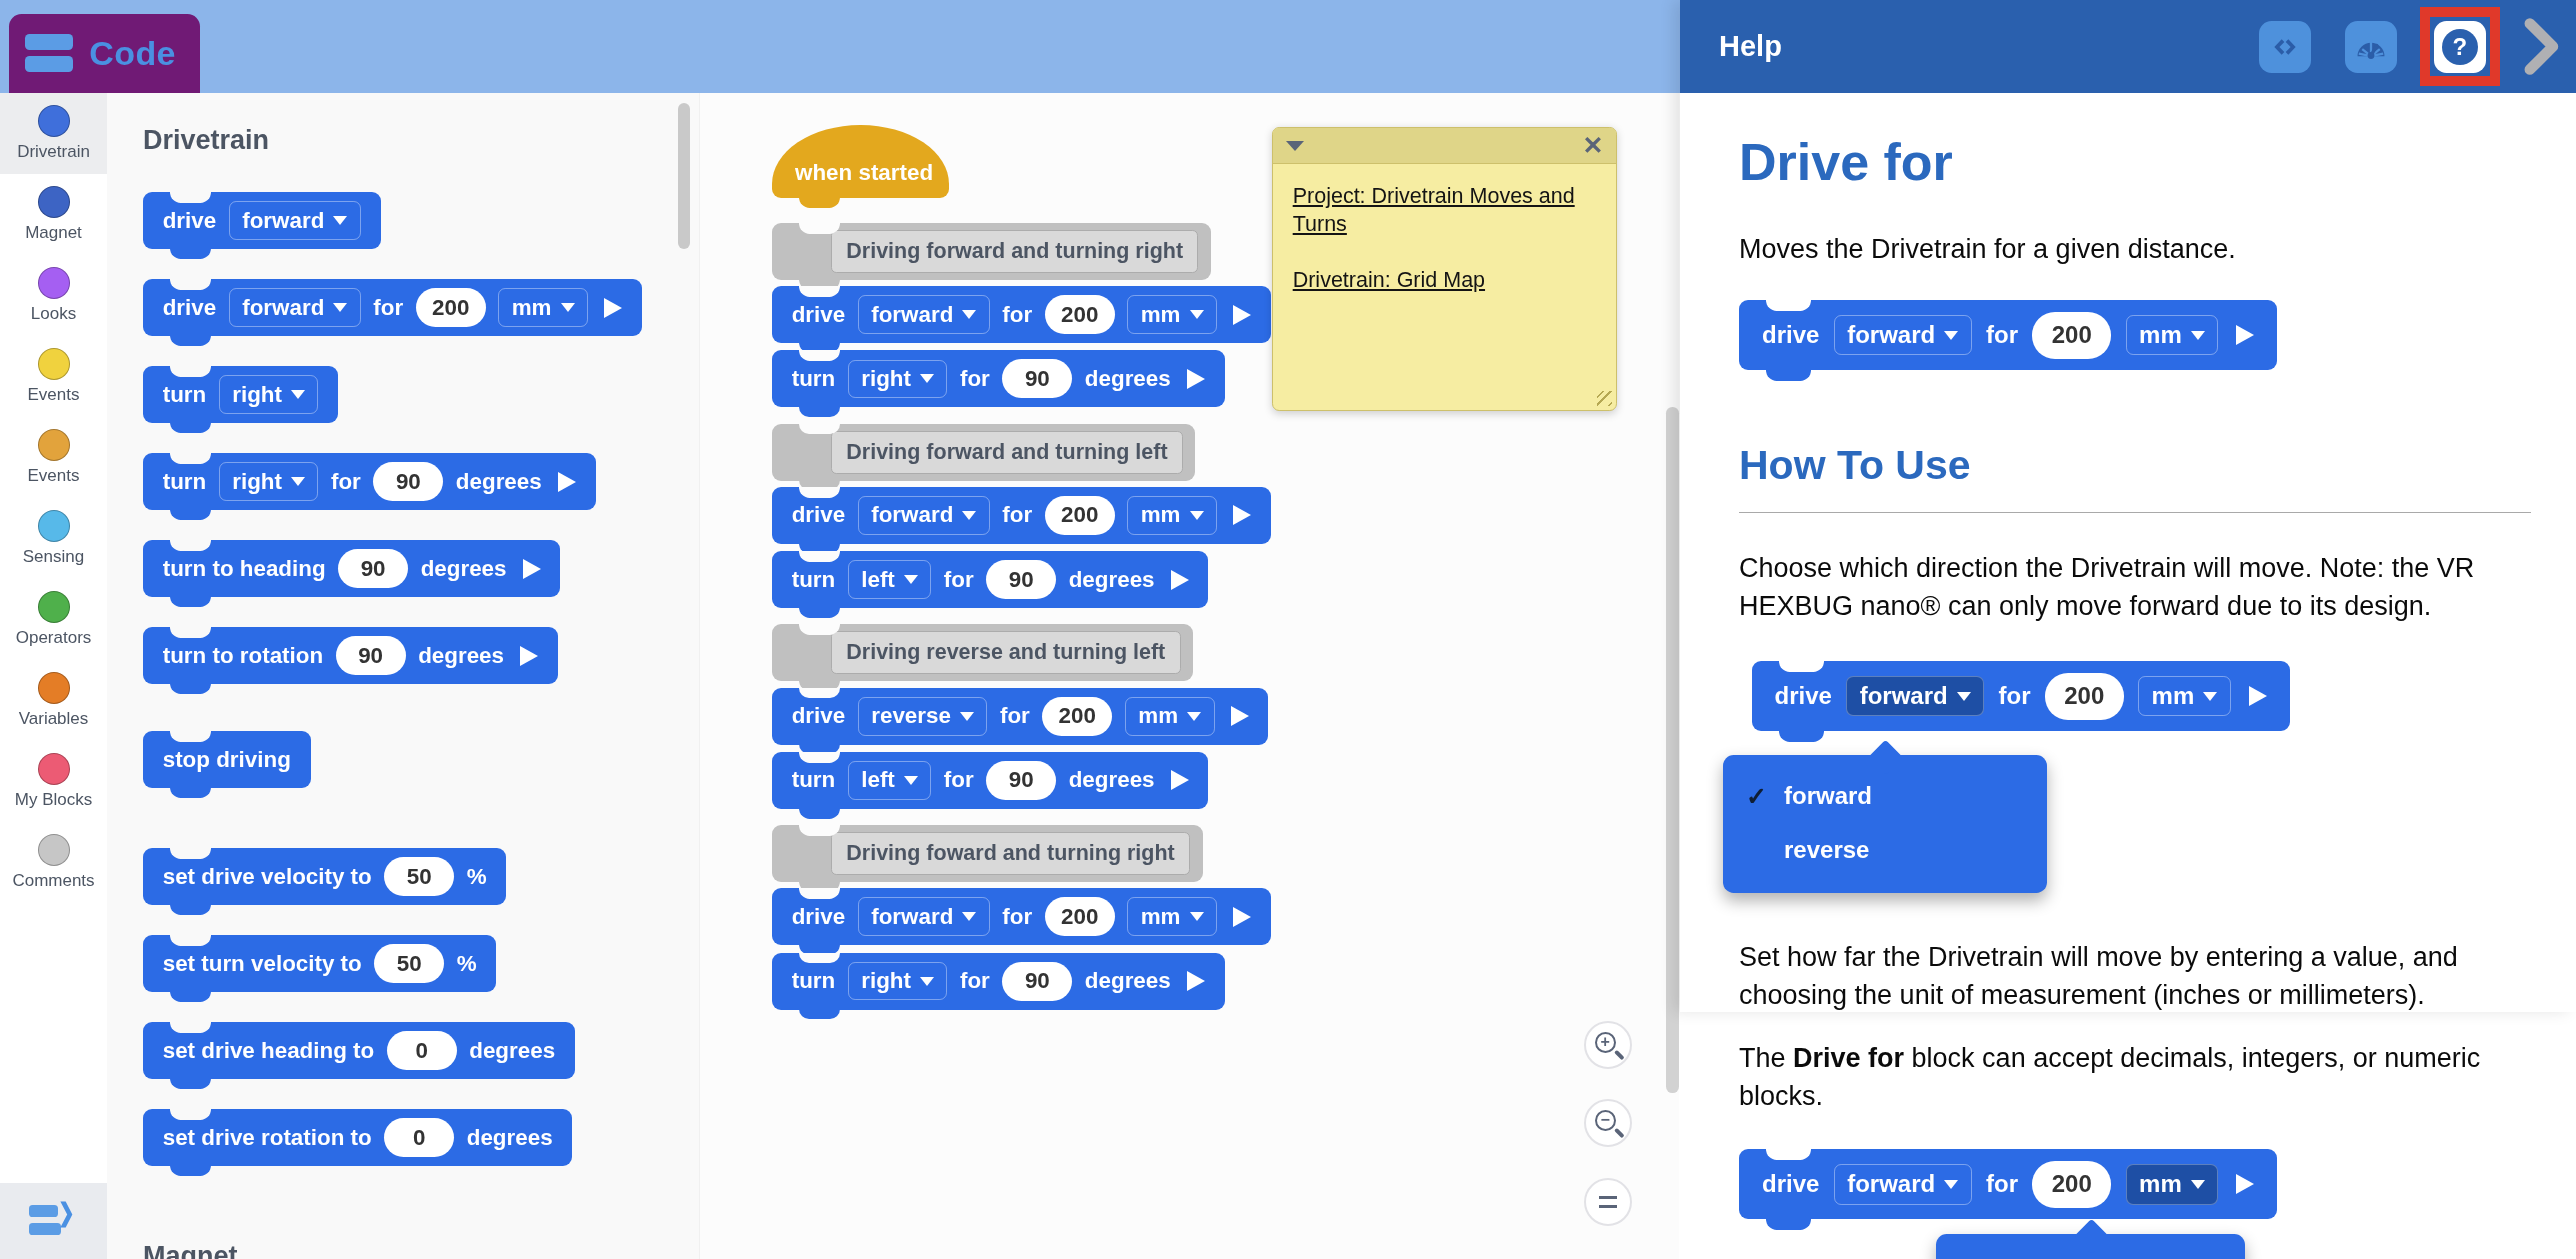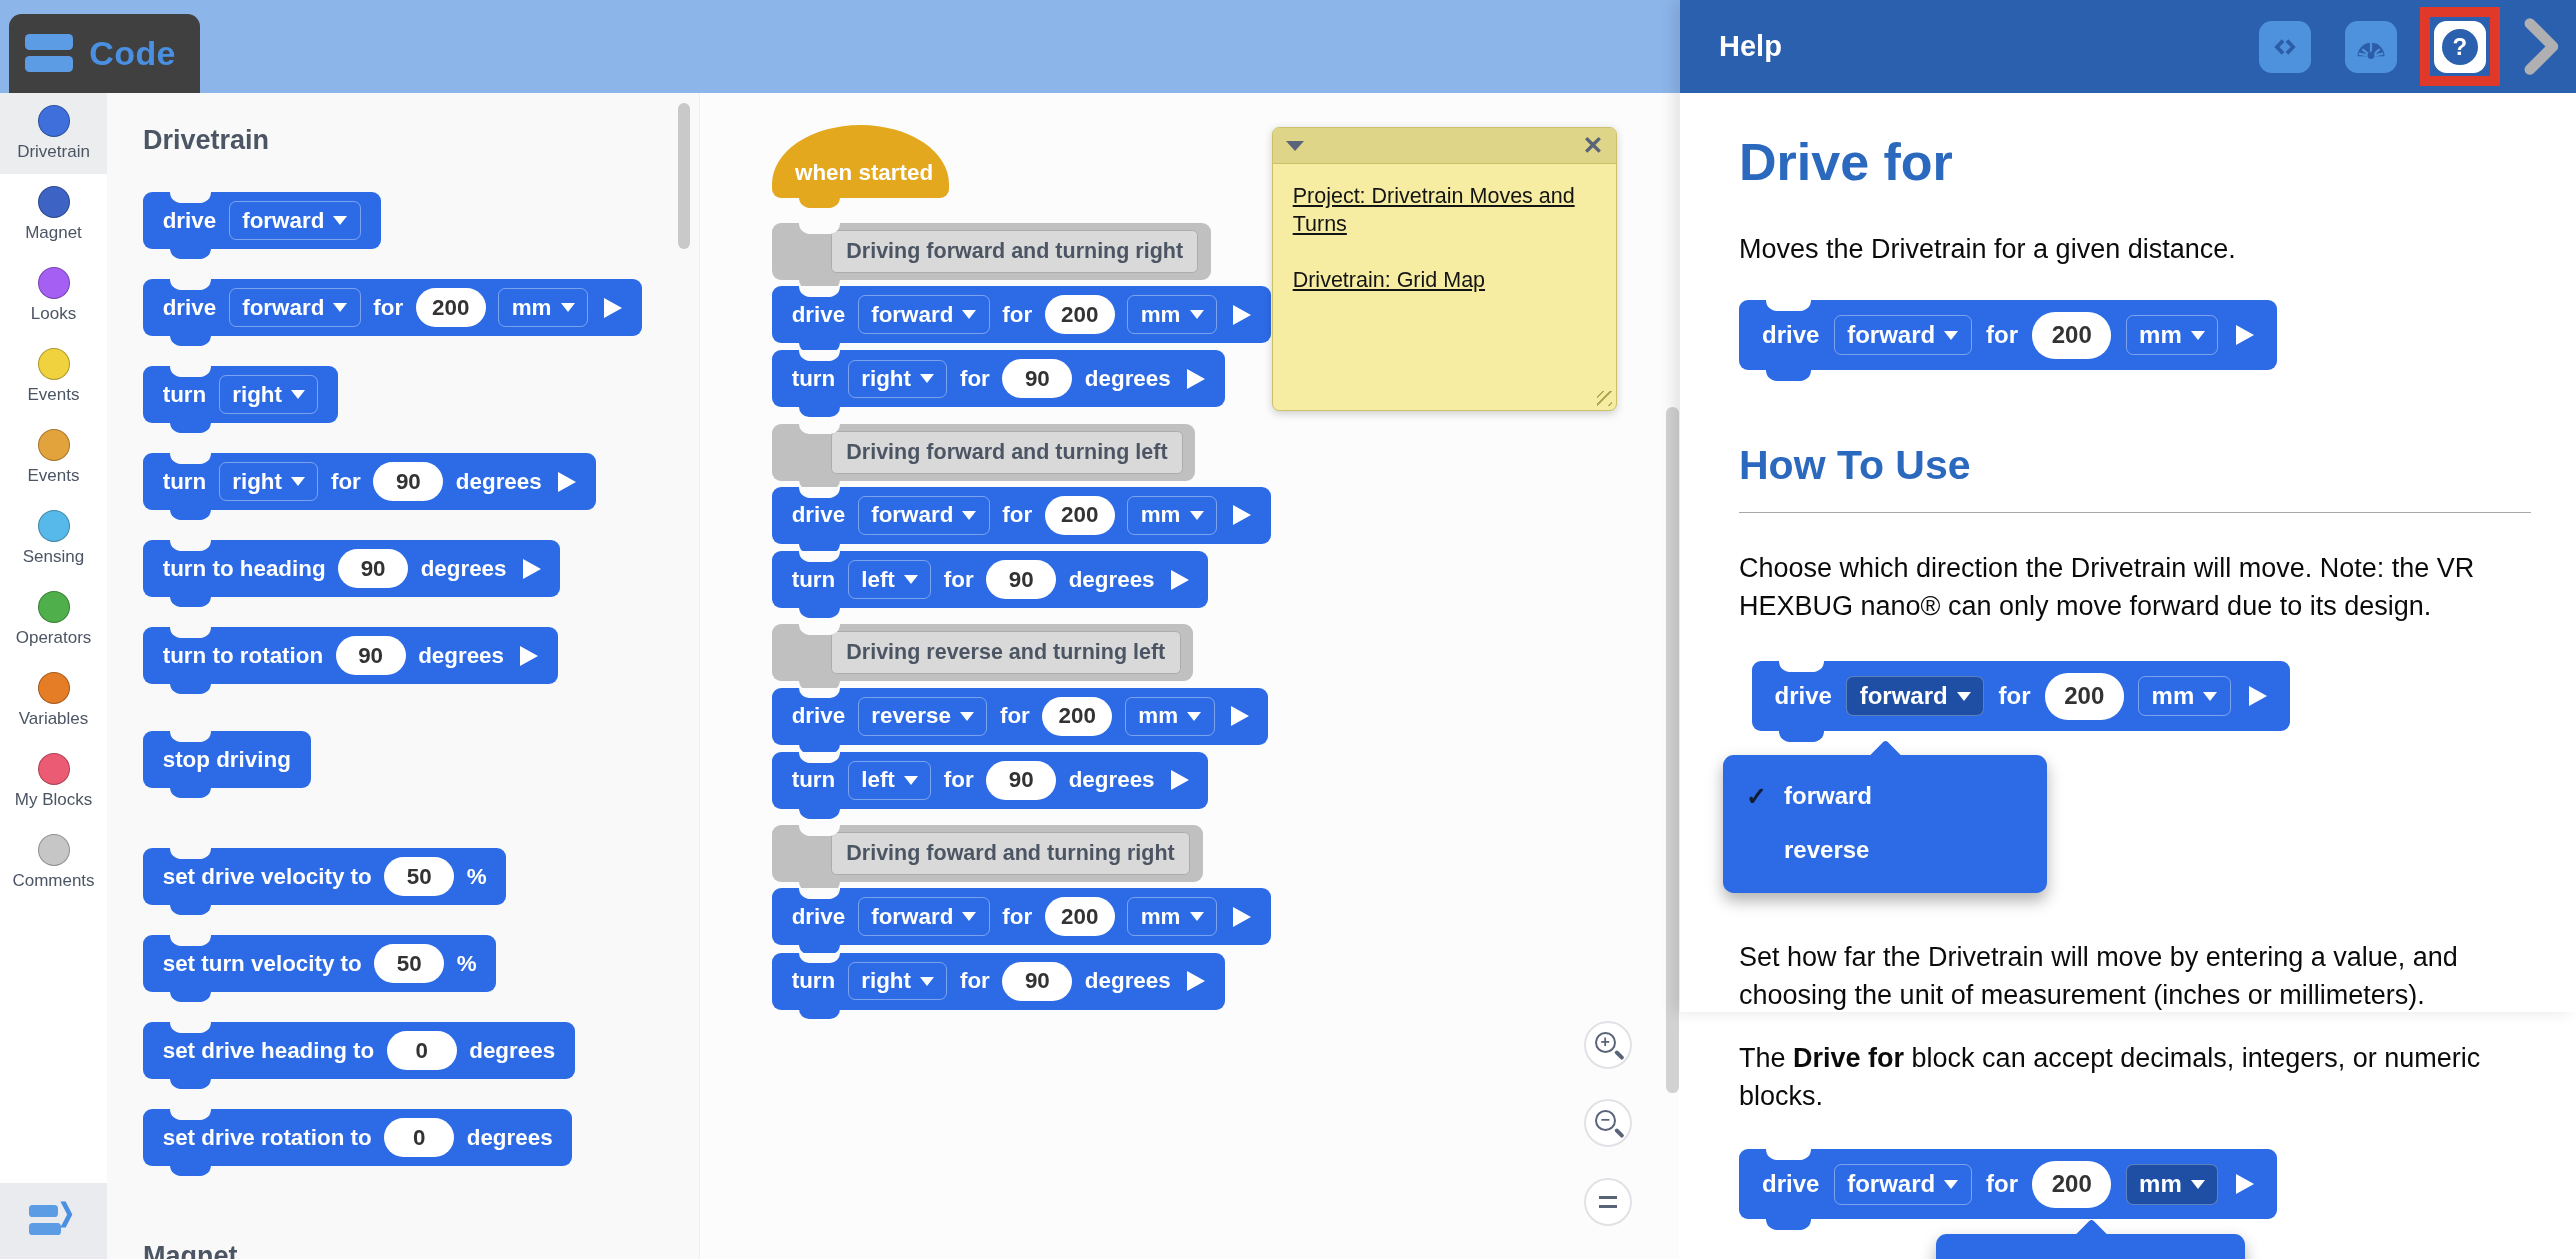--- a/index.html
+++ b/index.html
@@ -7,21 +7,21 @@
   body {
     position:relative; overflow:hidden; background:#fff;
     font-family:"Liberation Sans", sans-serif;
     -webkit-font-smoothing:antialiased;
   }
 
   
   .app-header { position:absolute; left:0; top:0; width:1680px; height:93px; background:#8CB5EA; }
   .code-tab {
     position:absolute; left:9px; top:14.3px; width:191px; height:79px;
-    background:#404040; border-radius:12.5px 12.5px 0 0;
+    background:#701a75; border-radius:12.5px 12.5px 0 0;
     display:flex; align-items:center; gap:14.3px; padding:0 16px;
   }
   .logo-blocks { position:relative; width:50px; height:39px; flex:0 0 auto; }
   .logo-blocks i { position:absolute; left:0; width:48px; height:16px; background:#5B9CE5; border-radius:4.5px; }
   .logo-blocks i:nth-child(1){ top:0; }
   .logo-blocks i:nth-child(2){ top:21.5px; }
   .tab-label { color:#4A90E2; font-size:34px; font-weight:700; letter-spacing:0.4px; }
 
   
   .sidebar { position:absolute; left:0; top:93px; width:107px; height:1166px; background:#fff; z-index:3; }

